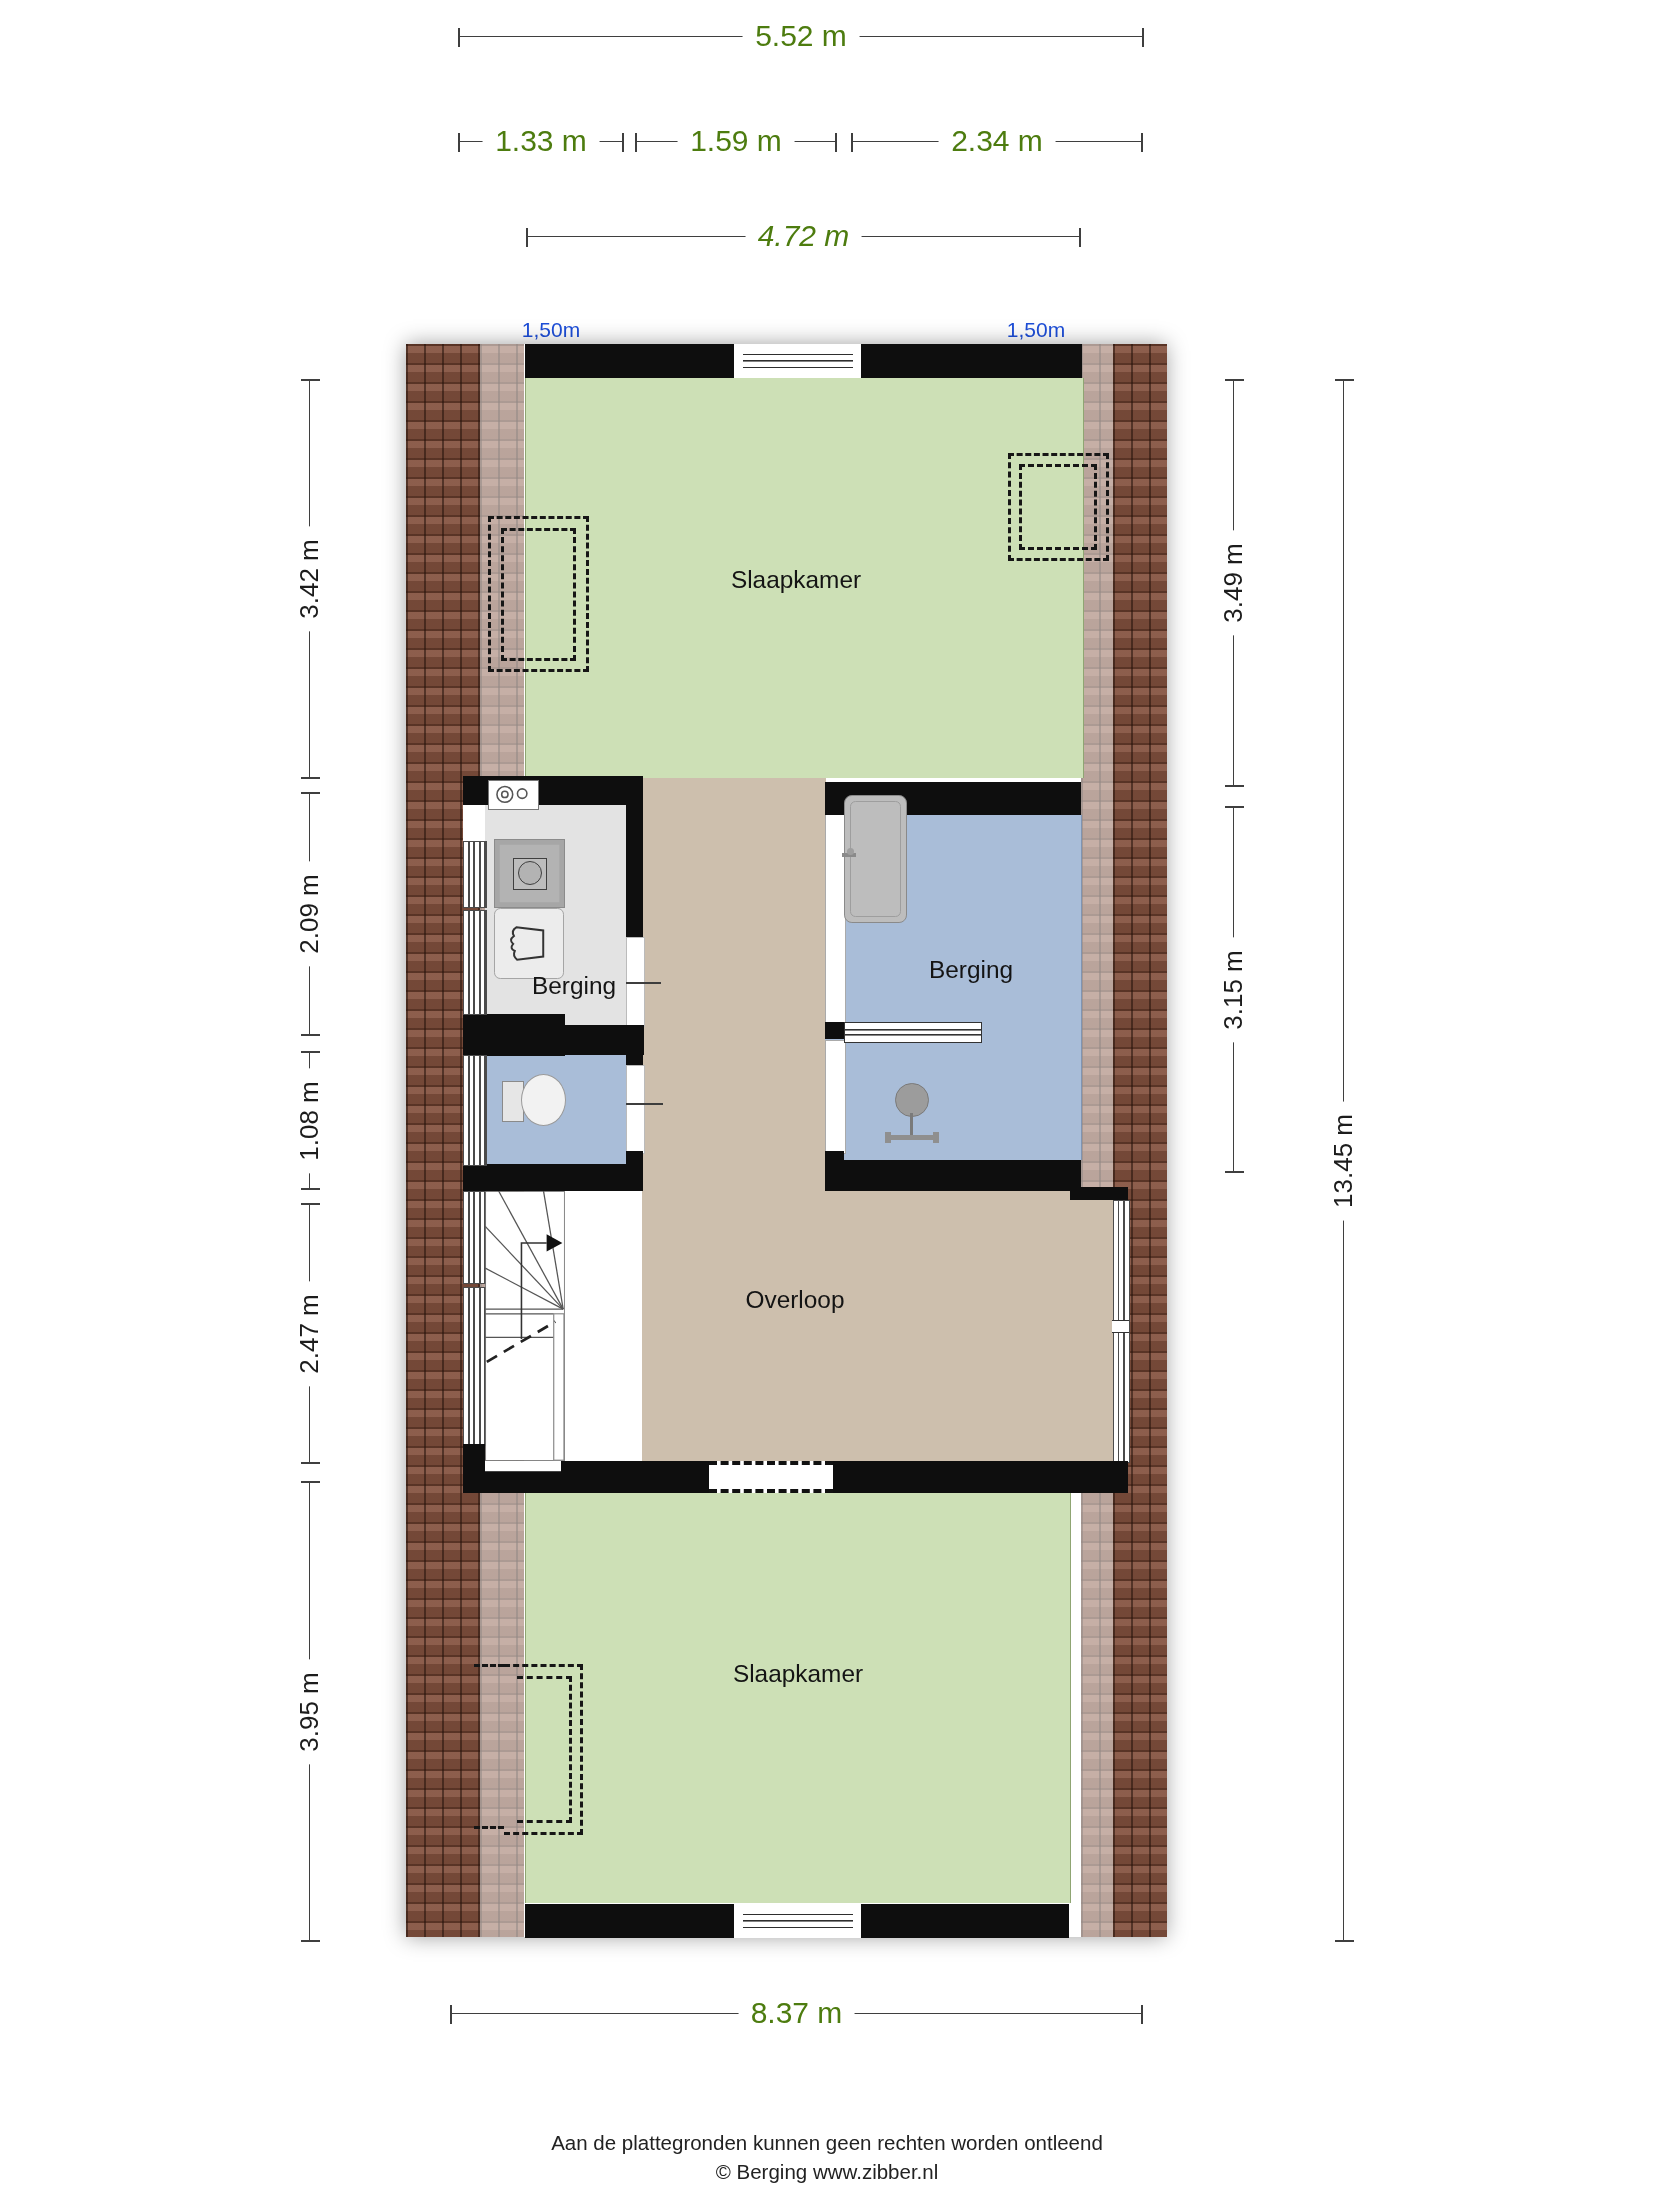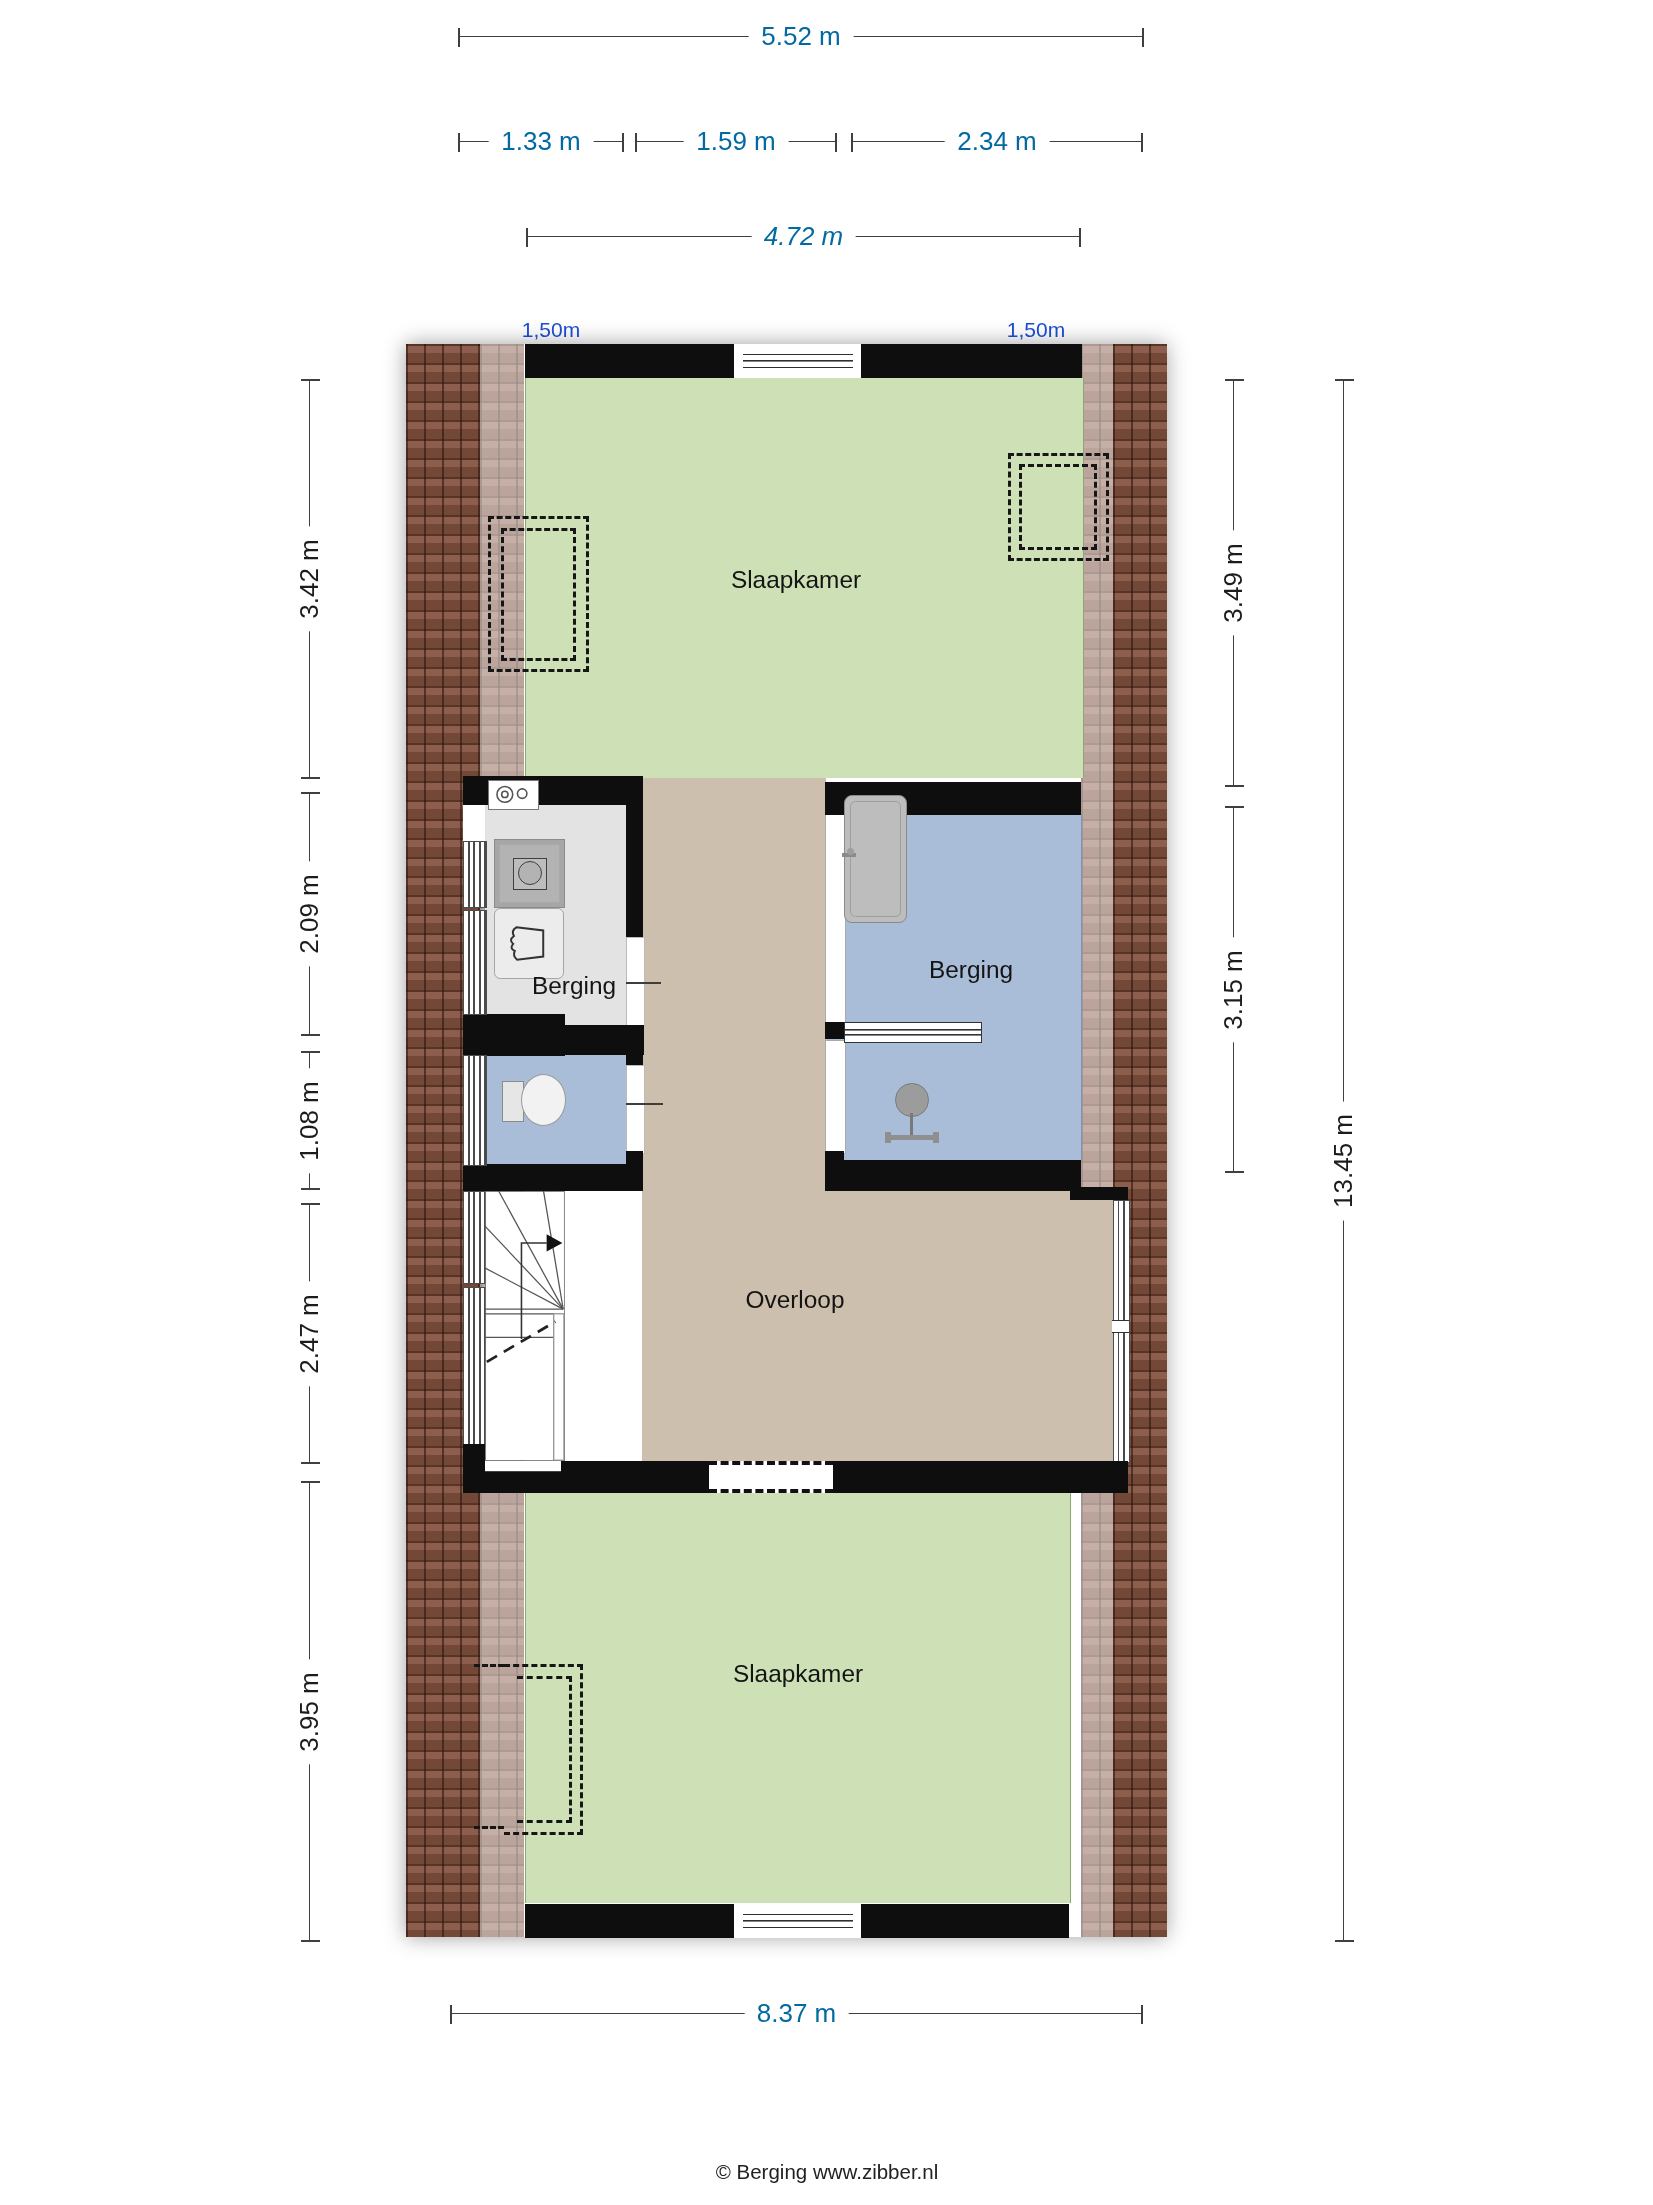--- a/index.html
+++ b/index.html
@@ -7,21 +7,21 @@
           font-family:"Liberation Sans", sans-serif;overflow:hidden;}
   .abs{position:absolute;}
   
   .dim-h{position:absolute;border-top:1.6px solid #3f3f3f;}
   .dim-v{position:absolute;border-left:1.6px solid #3f3f3f;}
   .dim-h .tick{position:absolute;top:-9.5px;width:1.6px;height:19px;background:#3f3f3f;}
   .dim-h .t0{left:0;} .dim-h .t1{right:0;}
   .dim-v .tick{position:absolute;left:-9.5px;height:1.6px;width:19px;background:#3f3f3f;}
   .dim-v .t0{top:0;} .dim-v .t1{bottom:0;}
   .dim-h .lbl{position:absolute;left:50%;top:-0.8px;transform:translate(-50%,-50%);
-      background:#fff;padding:1.6px 12.6px;font-size:26px;color:#0369a1;white-space:nowrap;}
+      background:#fff;padding:1.6px 12.6px;font-size:30px;color:#4d7c0f;white-space:nowrap;}
   .dim-v .lbl{position:absolute;top:50%;left:-0.8px;transform:translate(-50%,-50%) rotate(-90deg);
       background:#fff;padding:1.6px 12.6px;font-size:26px;color:#1c1c1c;white-space:nowrap;}
   .small-lbl{position:absolute;font-size:21px;color:#1d4ed8;transform:translate(-50%,-50%);white-space:nowrap;}
   
   .wall{position:absolute;background:#0e0e0e;}
   .brick{position:absolute;background-color:#84523f;
      background-image:
        repeating-linear-gradient(90deg, rgba(35,17,10,.55) 0 2.4px, rgba(0,0,0,0) 2.4px 18px),
        repeating-linear-gradient(180deg, rgba(46,22,13,.5) 0 2.4px, rgba(255,255,255,.07) 2.4px 9.5px, rgba(0,0,0,.12) 9.5px 19px);}
   .brick.light::after{content:"";position:absolute;inset:0;background:rgba(255,255,255,.5);}
@@ -255,16 +255,17 @@
       <polygon points="78,55 78,77 98,66" fill="#111"></polygon>
     </svg>
   </div>
 
   <div class="room-label" style="left:796px;top:580px;">Slaapkamer</div>
   <div class="room-label" style="left:574px;top:986px;">Berging</div>
   <div class="room-label" style="left:971px;top:970px;">Berging</div>
   <div class="room-label" style="left:795px;top:1300px;">Overloop</div>
   <div class="room-label" style="left:798px;top:1674px;">Slaapkamer</div>
 
+  <div class="footer-line" style="top:2131px;">Aan de plattegronden kunnen geen rechten worden ontleend</div>
   <div class="footer-line" style="top:2160px;">© Berging www.zibber.nl</div>
 
 </div>
 
 
 </body></html>

